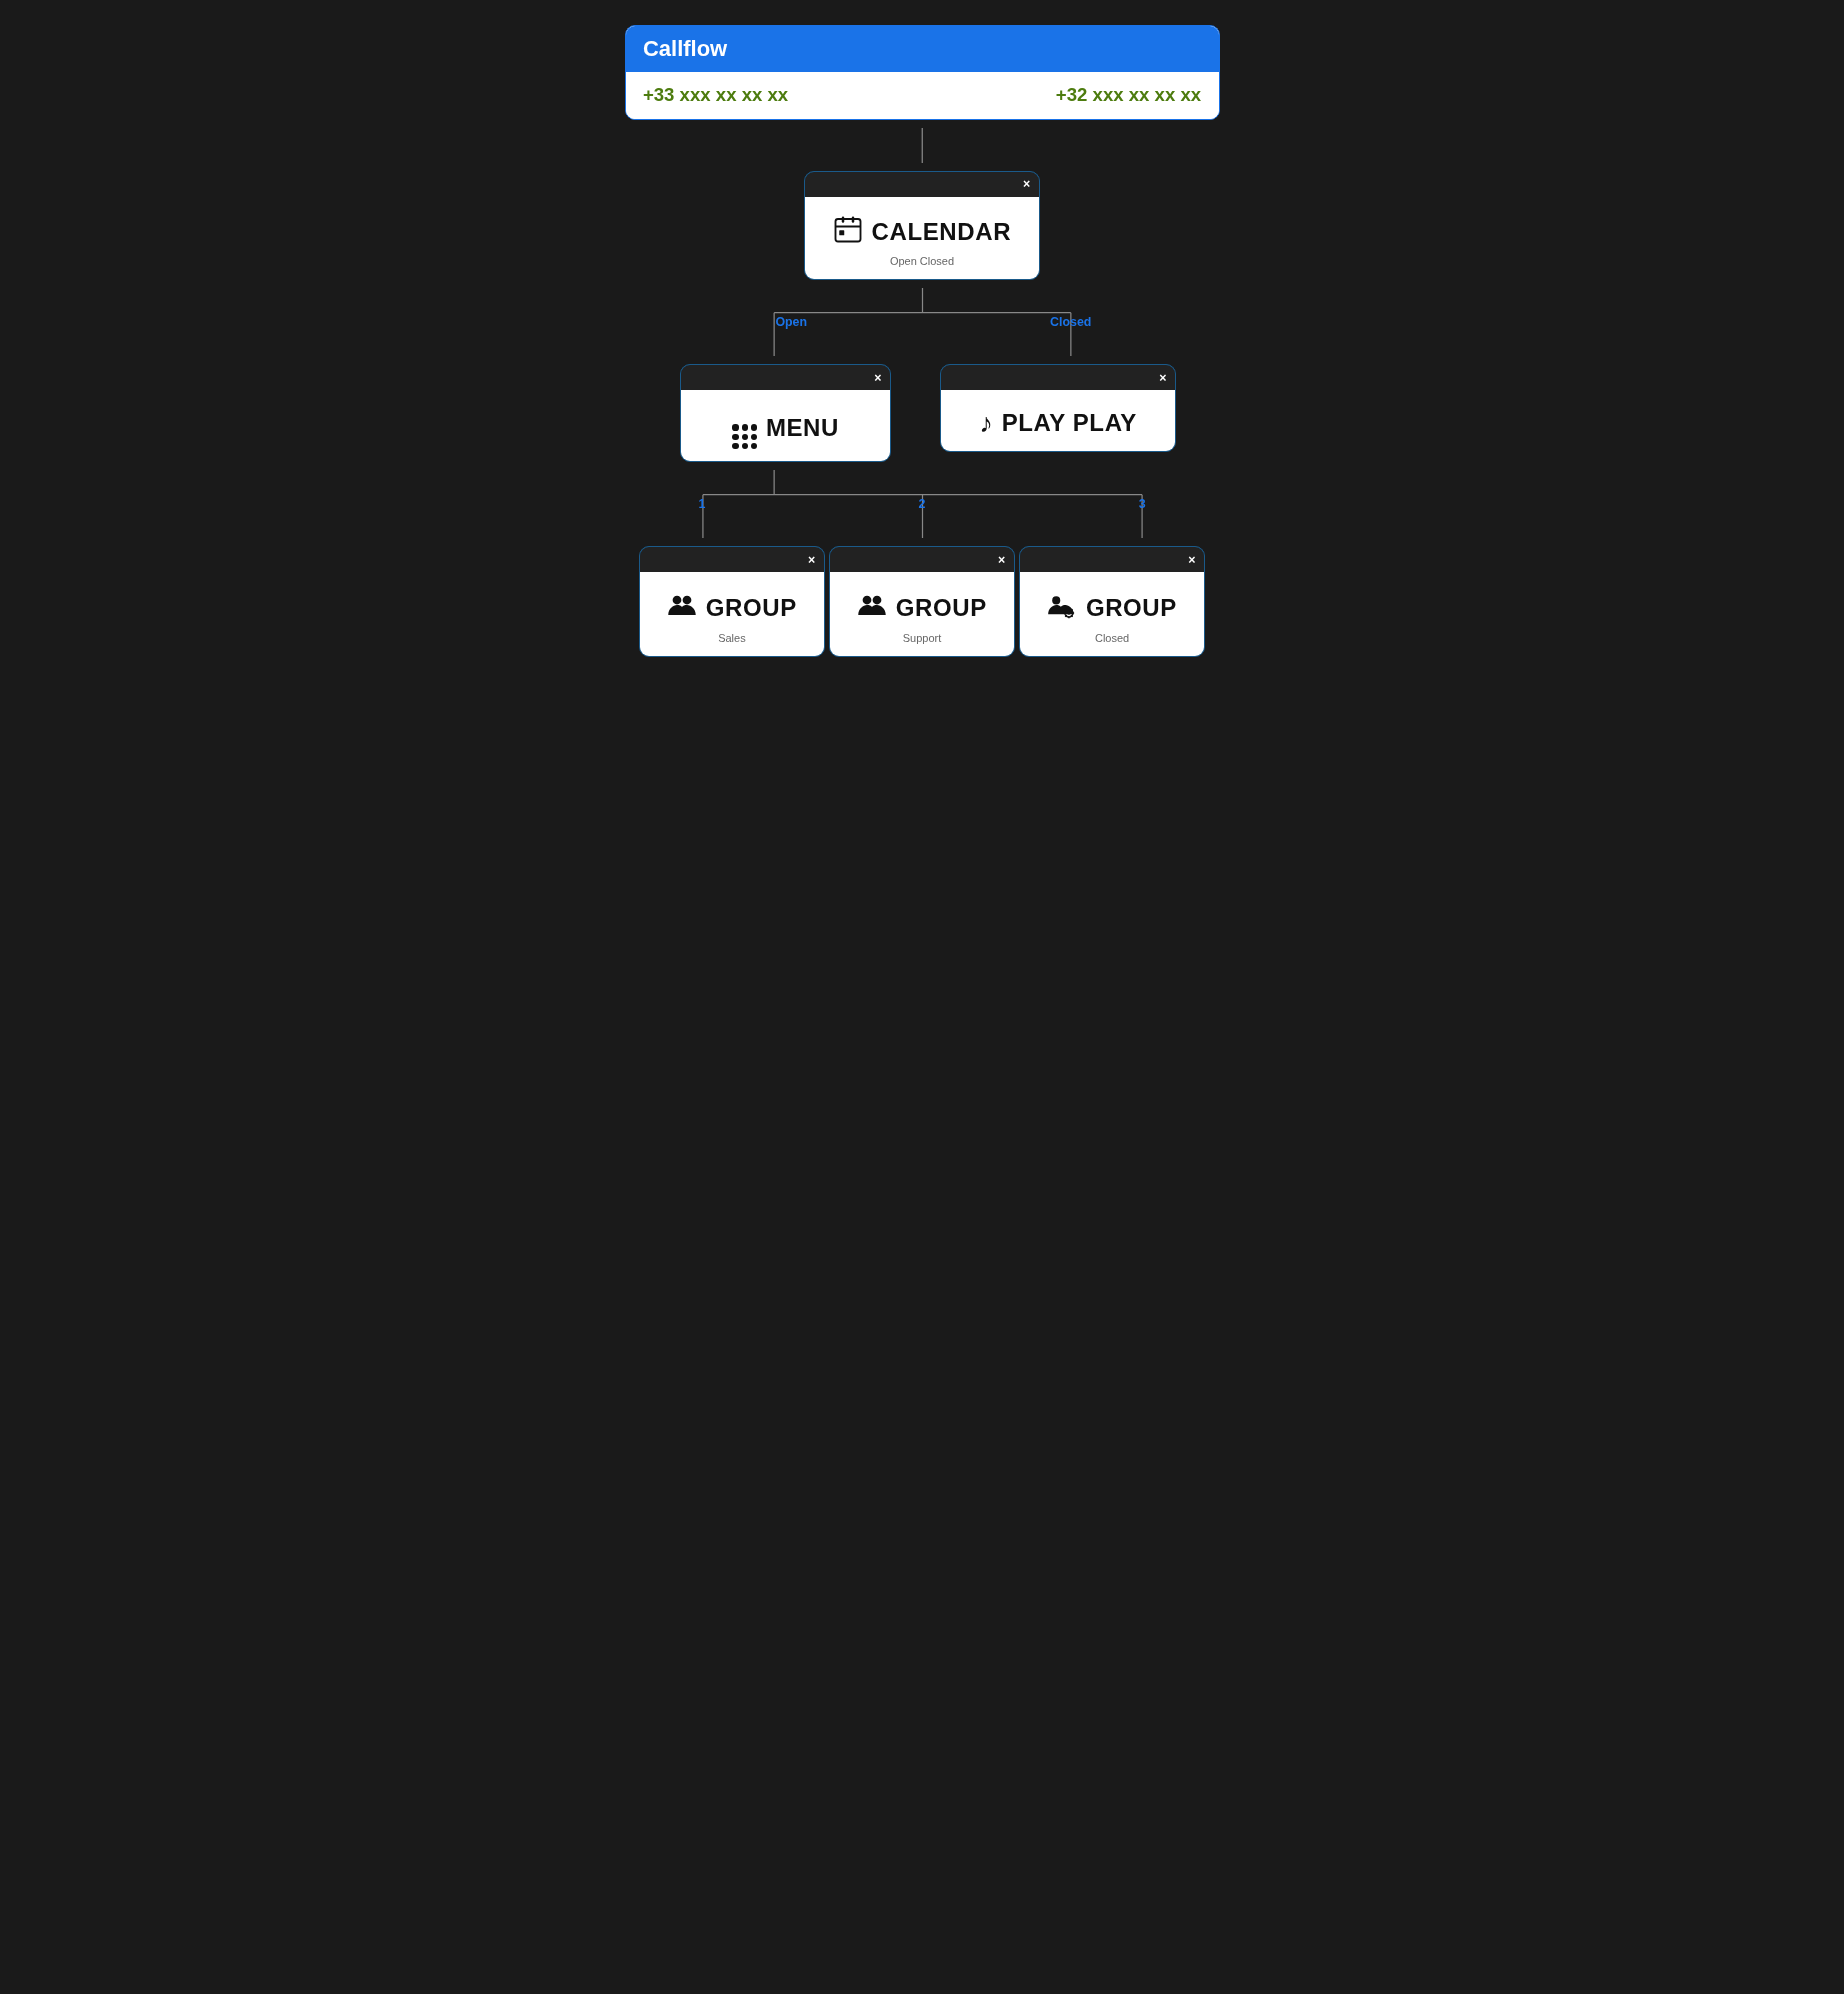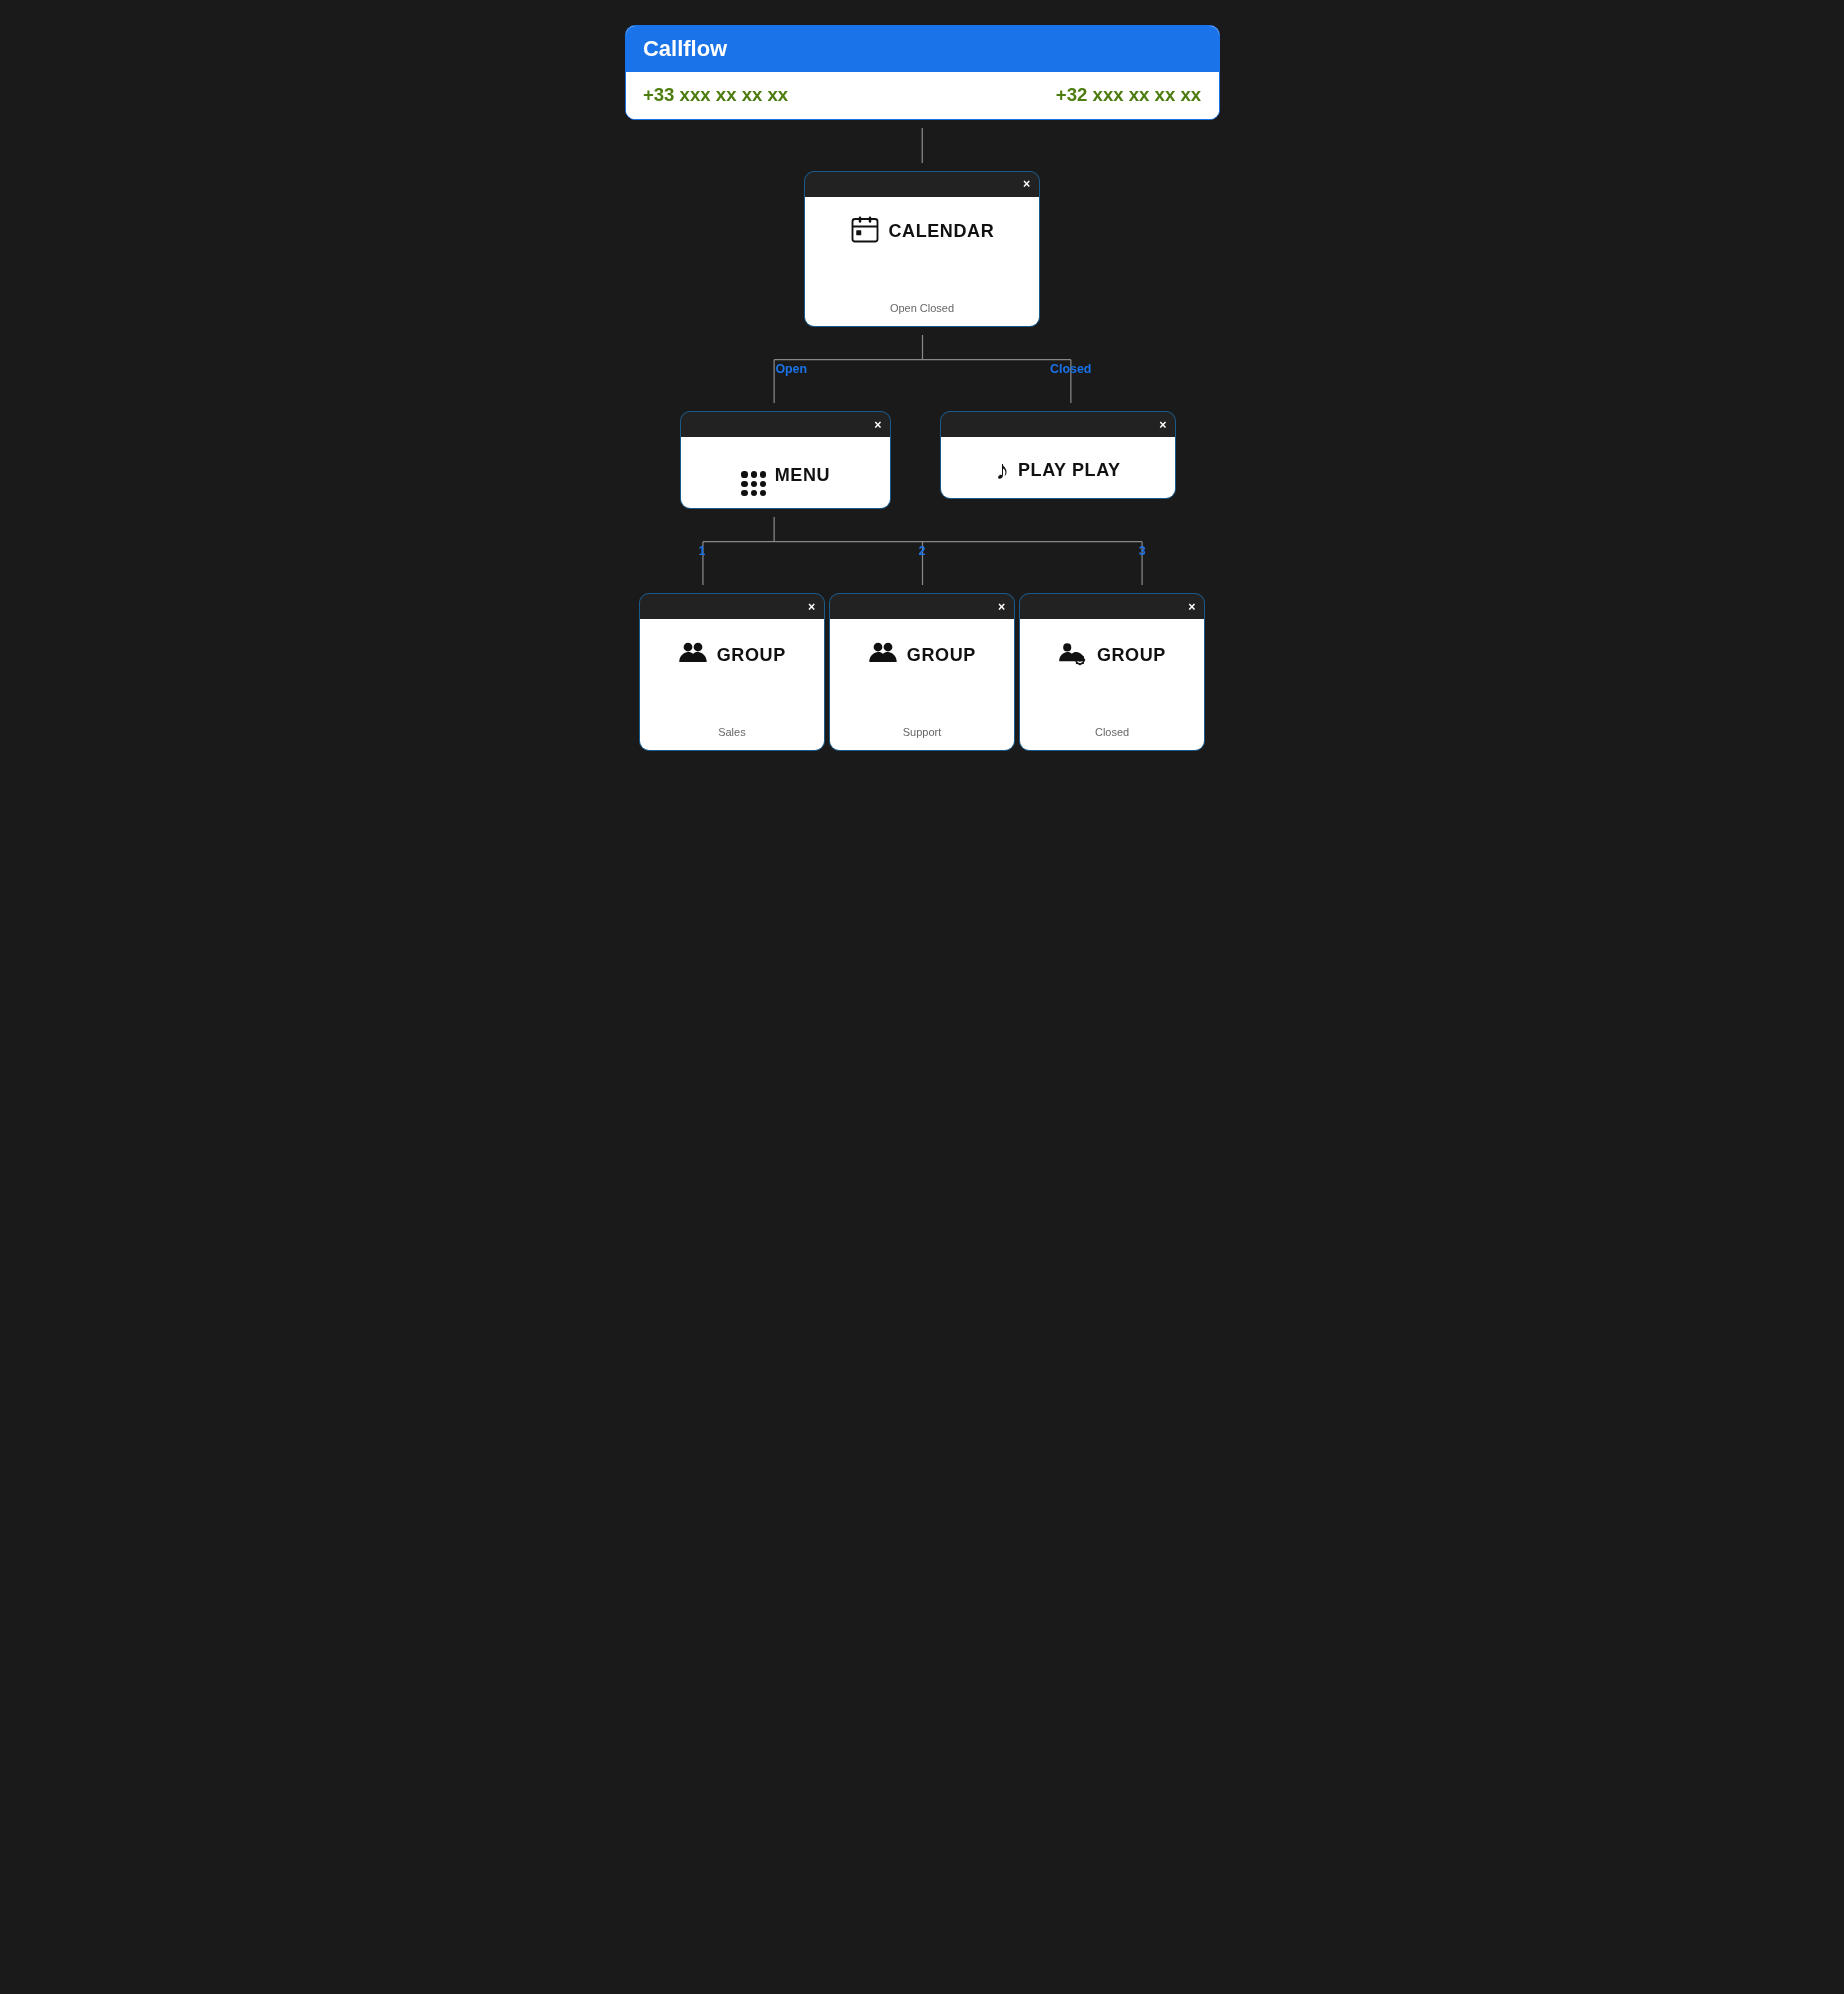--- a/index.html
+++ b/index.html
@@ -82,30 +82,29 @@
     .node-icon-label {
       display: flex;
       align-items: center;
       gap: 8.7px;
     }
     .node-icon {
       font-size: 25px;
       color: #111;
     }
     .node-title {
-      font-size: 18px;
+      font-size: 24px;
       font-weight: bold;
       color: #111;
       letter-spacing: 0.6px;
     }
     .node-subtitle {
       font-size: 11px;
       color: #666;
       text-align: center;
-      margin-top: 47px;
     }
 
     
     .two-branch-row {
       display: flex;
       width: 100%;
       justify-content: space-around;
       align-items: flex-start;
       padding: 0 25px;
     }

